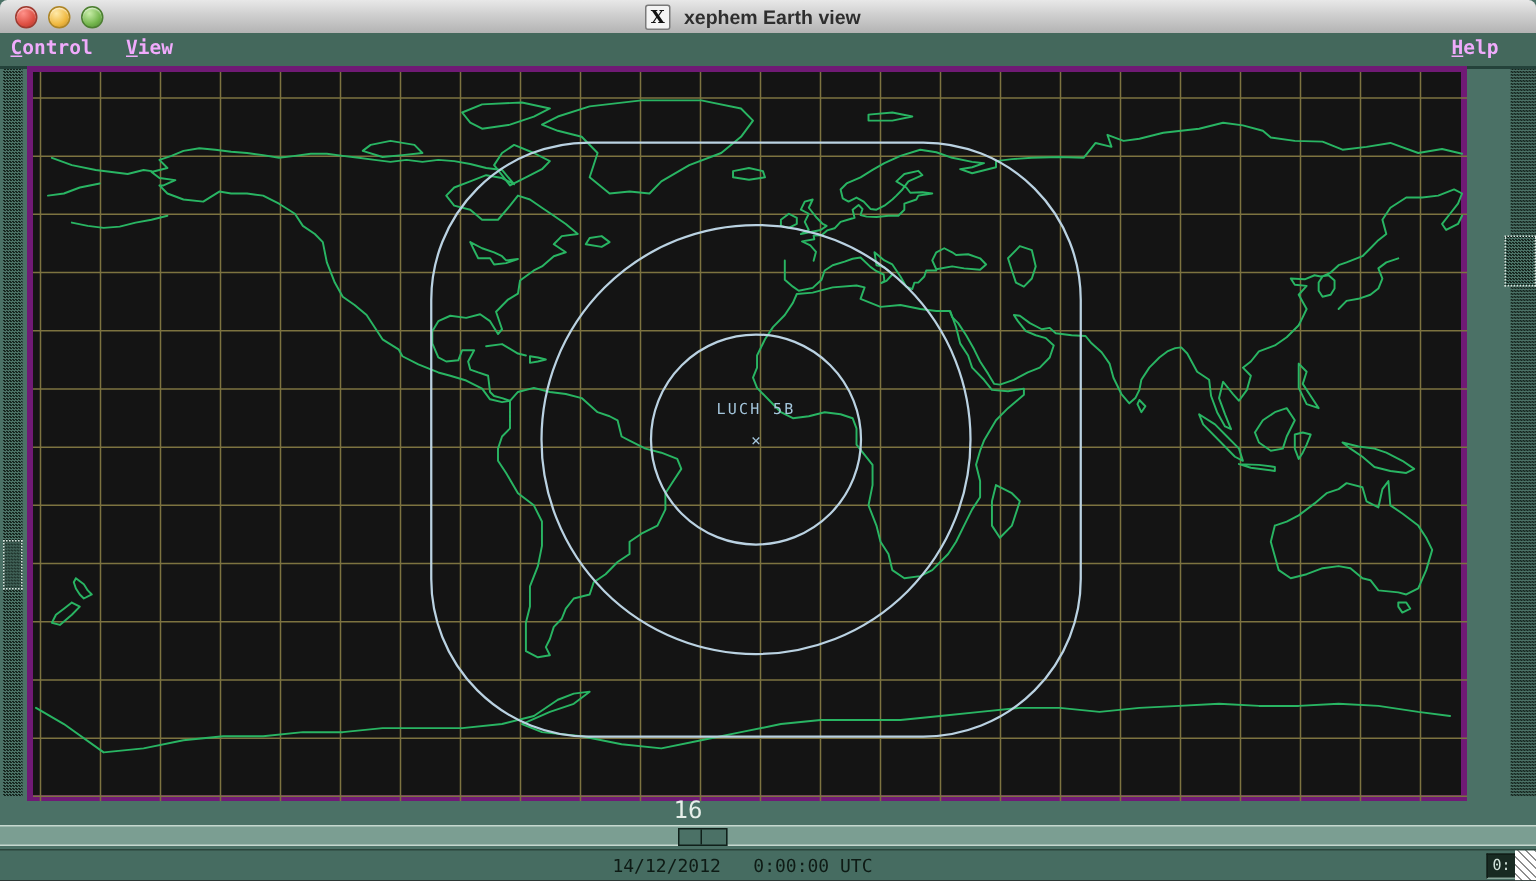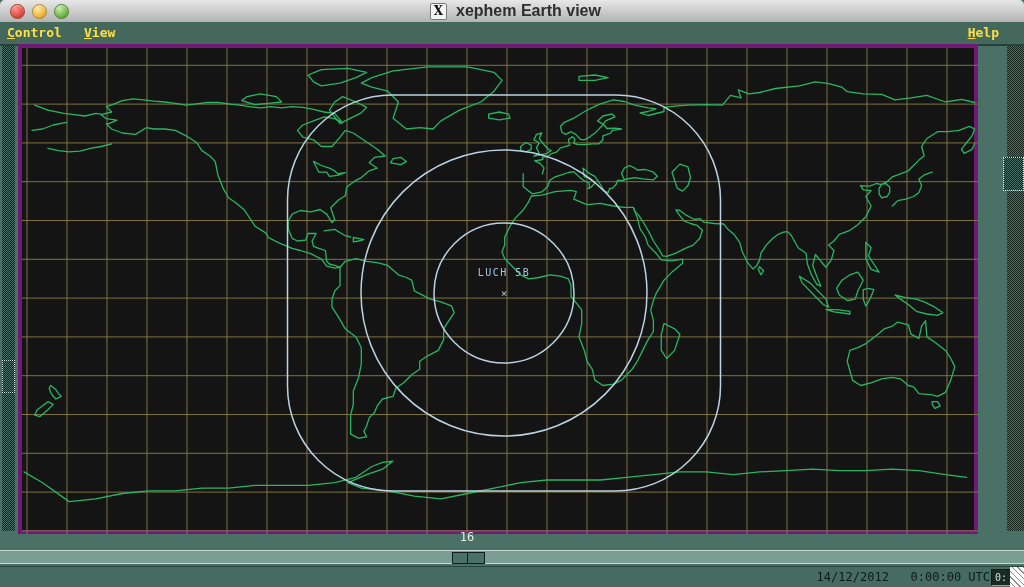--- a/index.html
+++ b/index.html
@@ -12,52 +12,52 @@
     display:flex;align-items:center;}
   .lights{position:absolute;left:10px;top:4px;display:flex;gap:7px;}
   .light{width:13px;height:13px;border-radius:50%;box-shadow:inset 0 1px 1px rgba(255,255,255,.6);}
   .light.red{background:radial-gradient(circle at 35% 30%,#ff9189,#dd4f43 60%,#a83428);border:1px solid #9e3a30;}
   .light.yellow{background:radial-gradient(circle at 35% 30%,#ffe9a8,#efb83f 60%,#b8862a);border:1px solid #ad8526;}
   .light.green{background:radial-gradient(circle at 35% 30%,#c8eda8,#73b54c 60%,#4c7f31);border:1px solid #4c7f31;}
   .titlegroup{position:absolute;left:430px;top:0;height:22px;display:flex;align-items:center;gap:9px;}
   .xicon{width:15px;height:15px;background:#f4f4f4;border:1px solid #7a7a7a;border-radius:2px;
      font-family:"DejaVu Serif",serif;font-weight:bold;font-size:12px;line-height:15px;
      text-align:center;color:#111;}
-  .titletext{font-family:"Liberation Sans",sans-serif;font-weight:bold;font-size:16px;color:#2e2e2e;}
+  .titletext{font-family:"Liberation Sans",sans-serif;font-weight:bold;font-size:13px;color:#2e2e2e;}
   
   .menubar{position:absolute;left:0;top:22px;width:1024px;height:22px;background:#44685c;
-    border-bottom:2px solid #24423a;color:#fde047;font-size:13px;font-weight:600;}
+    border-bottom:2px solid #24423a;color:#f0abfc;font-size:13px;font-weight:600;}
   .menu-item{position:absolute;top:3px;cursor:default;}
   .mn{text-decoration:underline;}
   
   .stipple{background-image:conic-gradient(#15251e 25%,#4b7166 0 50%,#15251e 0 75%,#4b7166 0);
            background-size:2px 2px;}
   .vscale-left{position:absolute;left:2px;top:46px;width:13px;height:485px;}
   .vscale-right{position:absolute;left:1007px;top:46px;width:17px;height:485px;}
   .vthumb{position:absolute;border:1px dotted #d9e6df;}
   .vthumb.left{left:0;top:314px;width:11px;height:31px;}
   .vthumb.right{left:-4px;top:111px;width:19px;height:32px;}
   .vscale-value{position:absolute;left:978px;top:168px;width:24px;text-align:right;
      color:#e6efe9;font-size:12px;margin-left:44px;}
   
   .map-frame{position:absolute;left:18px;top:44px;width:960px;height:490px;
      border:4px solid #701a75;background:#141414;box-sizing:border-box;}
   .map-frame svg{display:block;}
   
-  .hscale-value{position:absolute;left:449px;top:530px;width:36px;text-align:center;
-     color:#e6efe9;font-size:12px;}
+  .hscale-value{position:absolute;left:449px;top:530px;width:36px;text-align:left;
+     color:#e6efe9;font-size:16px;}
   .hscale{position:absolute;left:0;top:550px;width:1024px;height:14px;background:#7b9e92;
      border-top:1px solid #c6d8cf;border-bottom:1px solid #c6d8cf;box-sizing:border-box;}
   .hthumb{position:absolute;left:452px;top:1px;width:31px;height:10px;background:#4b7166;
      border:1px solid #10201a;}
   .hthumb::after{content:"";position:absolute;left:14px;top:0;width:1px;height:100%;background:#10201a;}
   
   .statusbar{position:absolute;left:0;top:566px;width:1024px;height:21px;background:#466c61;
      border-top:1px solid #2a453c;box-sizing:border-box;}
-  .status-datetime{position:absolute;left:0;right:34px;top:3px;text-align:right;
+  .status-datetime{position:absolute;left:0;right:34px;top:3px;text-align:center;
      color:#0e1b15;font-size:12px;white-space:pre;}
   .counter{position:absolute;left:991px;top:569px;width:18px;height:15px;background:#182a22;
      border:1px solid #101d17;border-right-color:#88a69a;border-bottom-color:#88a69a;
      color:#cfe0d8;font-size:10px;line-height:15px;text-align:center;}
   .grip{position:absolute;left:1010px;top:567px;width:14px;height:20px;
      background:repeating-linear-gradient(45deg,#ffffff 0 3px,#8e8e8e 3px 4px);}
 </style>
 </head>
 <body>
 

